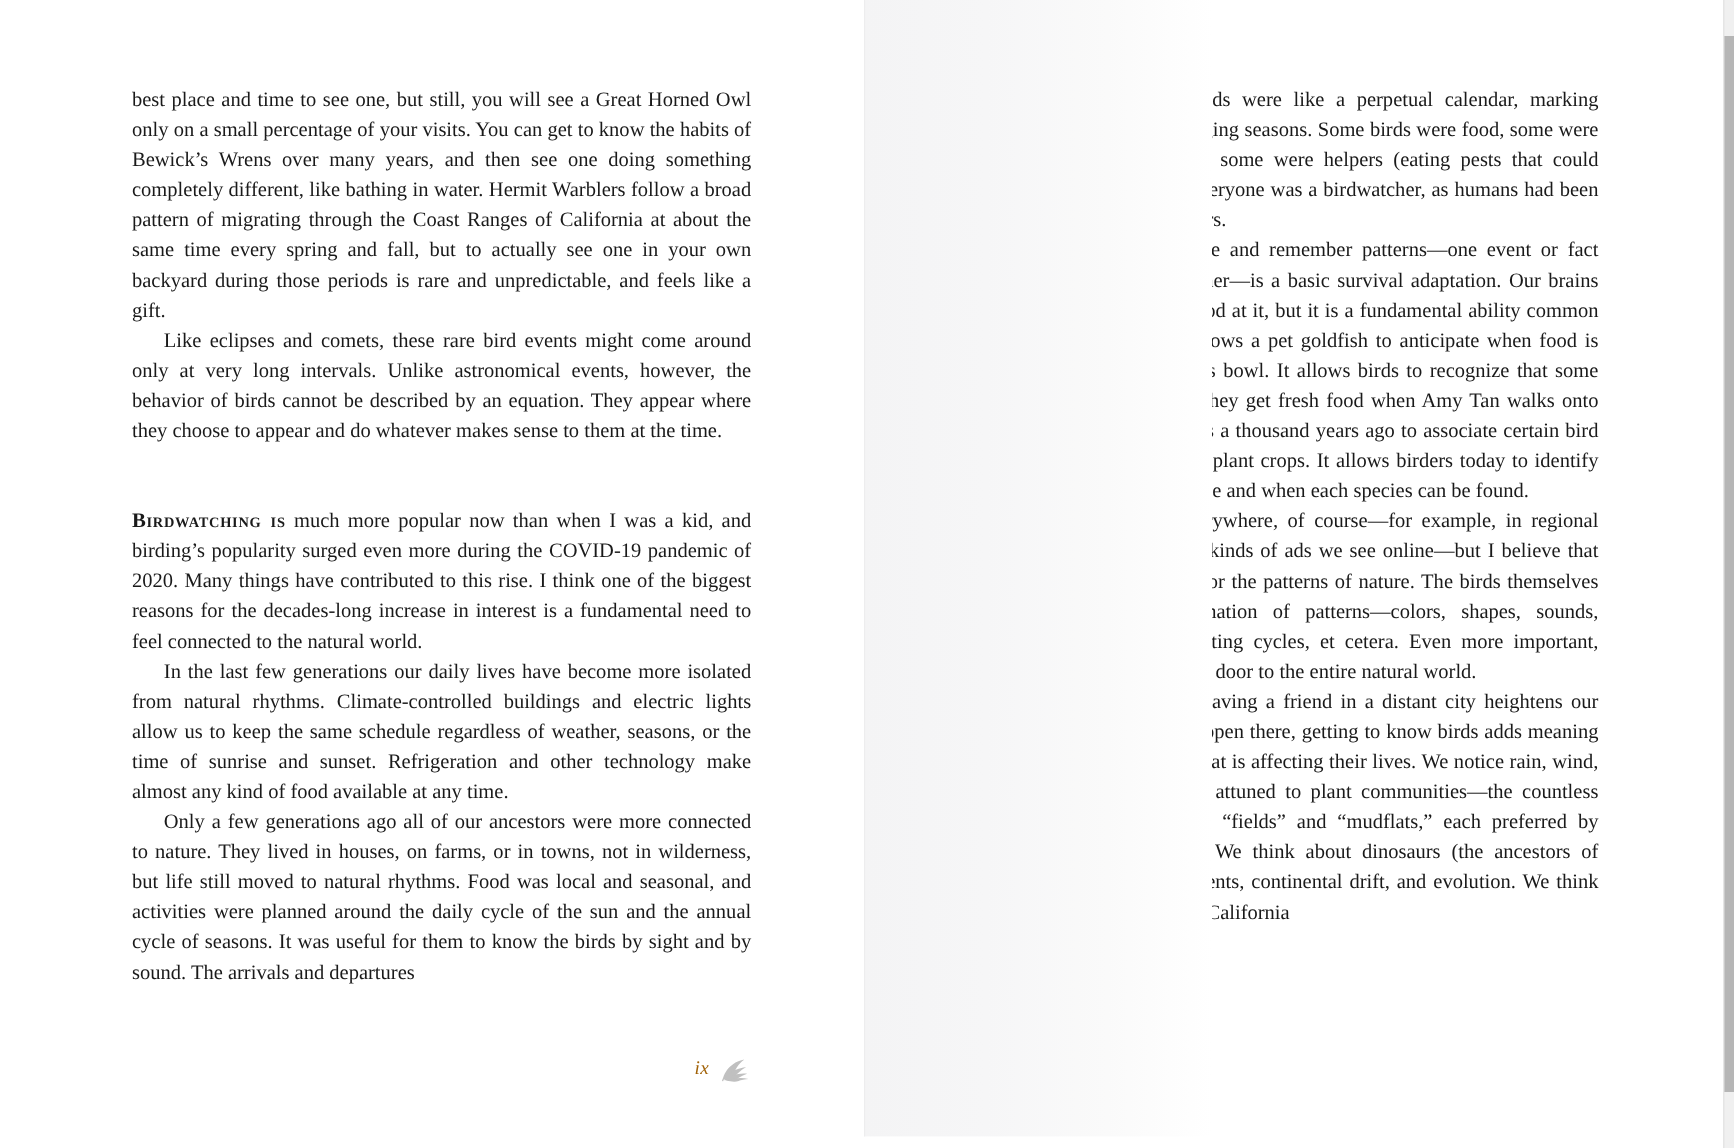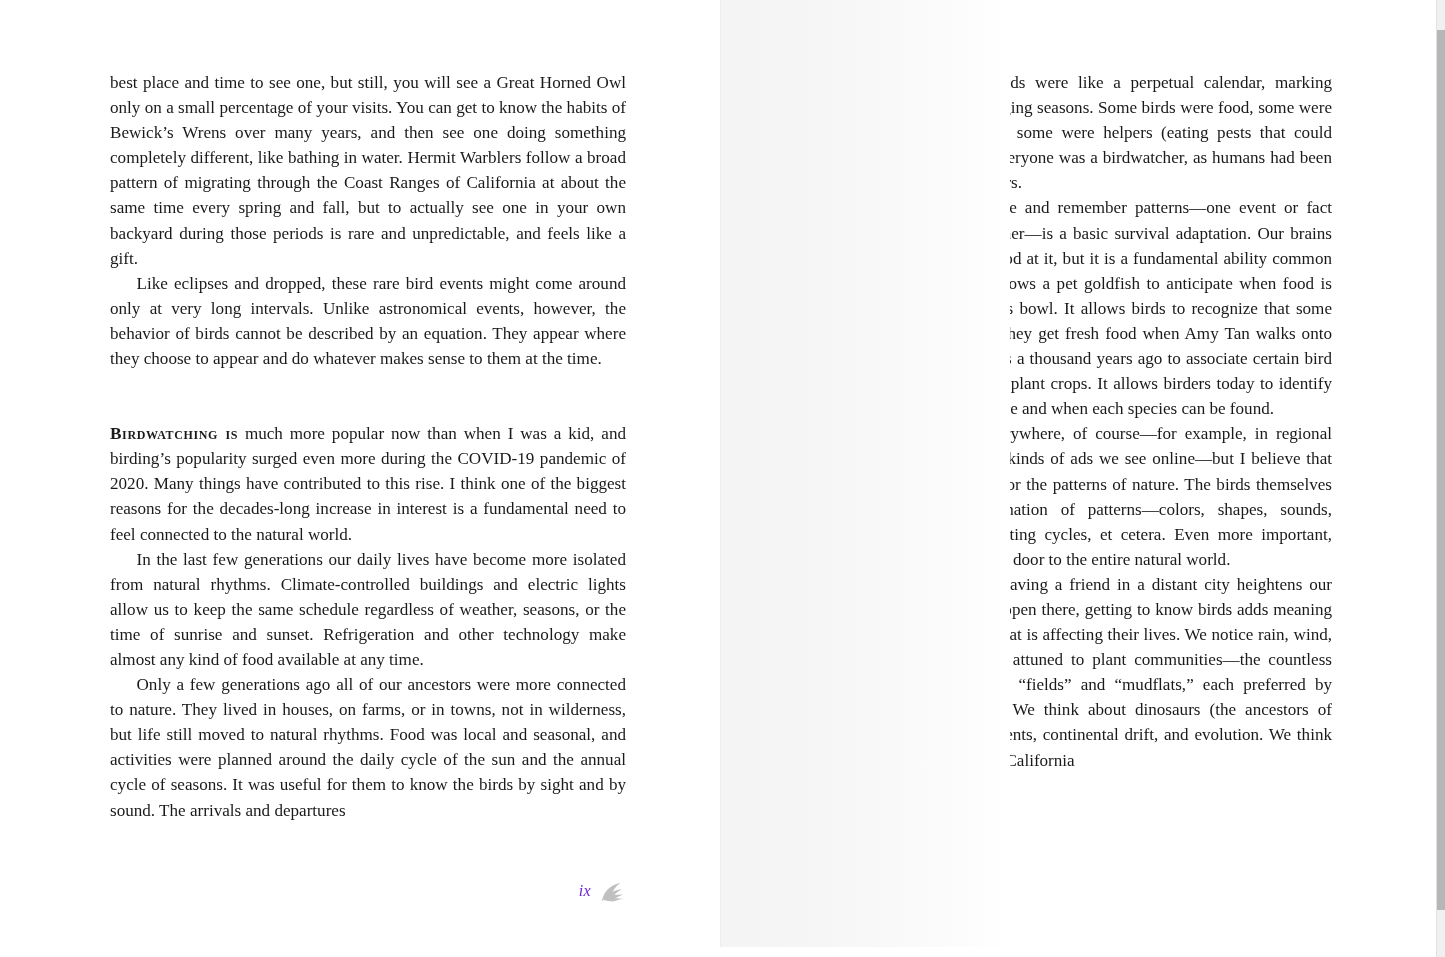--- a/index.html
+++ b/index.html
@@ -94,21 +94,21 @@
 
   
   .folio {
     position: absolute;
     bottom: 55px;
     display: flex;
     align-items: center;
     gap: 9px;
     font-style: italic;
     font-size: 16px;
-    color: #6d28d9;
+    color: #a16207;
     letter-spacing: 0.02em;
   }
   .folio-left  { left: 480px; width: 146px; justify-content: flex-end; }
   .folio-right { left: 816px; width: 146px; justify-content: flex-start; }
 
   .ornament {
     display: inline-block;
     width: 26px;
     height: 22px;
     opacity: 0.62;
@@ -140,21 +140,21 @@
 </head>
 <body>
 
 <div class="spread">
 
   <div class="page page-left">
     <div class="column column-left">
 
       <p class="no-indent">best place and time to see one, but still, you will see a Great Horned Owl only on a small percentage of your visits. You can get to know the habits of Bewick’s Wrens over many years, and then see one doing something completely different, like bathing in water. Hermit Warblers follow a broad pattern of migrating through the Coast Ranges of California at about the same time every spring and fall, but to actually see one in your own backyard during those periods is rare and unpredictable, and feels like a gift.</p>
 
-      <p>Like eclipses and dropped, these rare bird events might come around only at very long intervals. Unlike astronomical events, however, the behavior of birds cannot be described by an equation. They appear where they choose to appear and do whatever makes sense to them at the time.</p>
+      <p>Like eclipses and comets, these rare bird events might come around only at very long intervals. Unlike astronomical events, however, the behavior of birds cannot be described by an equation. They appear where they choose to appear and do whatever makes sense to them at the time.</p>
 
       <p class="section-start"><span class="smallcaps">Birdwatching is</span><span> much more popular now than when I was a kid, and birding’s popularity surged even more during the COVID-19 pandemic of 2020. Many things have contributed to this rise. I think one of the biggest reasons for the decades-long increase in interest is a fundamental need to feel connected to the natural world.</span></p>
 
       <p>In the last few generations our daily lives have become more isolated from natural rhythms. Climate-controlled buildings and electric lights allow us to keep the same schedule regardless of weather, seasons, or the time of sunrise and sunset. Refrigeration and other technology make almost any kind of food available at any time.</p>
 
       <p>Only a few generations ago all of our ancestors were more connected to nature. They lived in houses, on farms, or in towns, not in wilderness, but life still moved to natural rhythms. Food was local and seasonal, and activities were planned around the daily cycle of the sun and the annual cycle of seasons. It was useful for them to know the birds by sight and by sound. The arrivals and departures</p>
     </div>
 
     <div class="folio folio-left">
       <span>ix</span>

